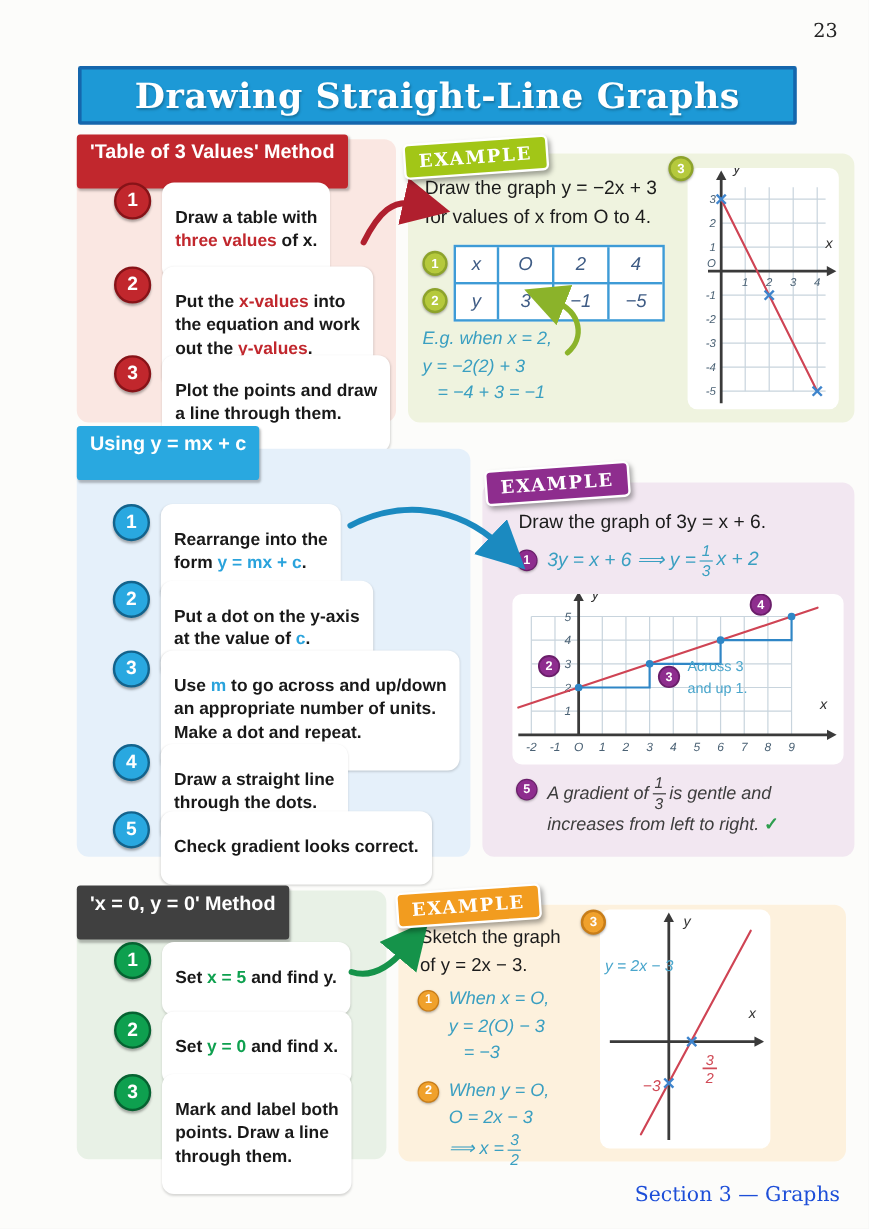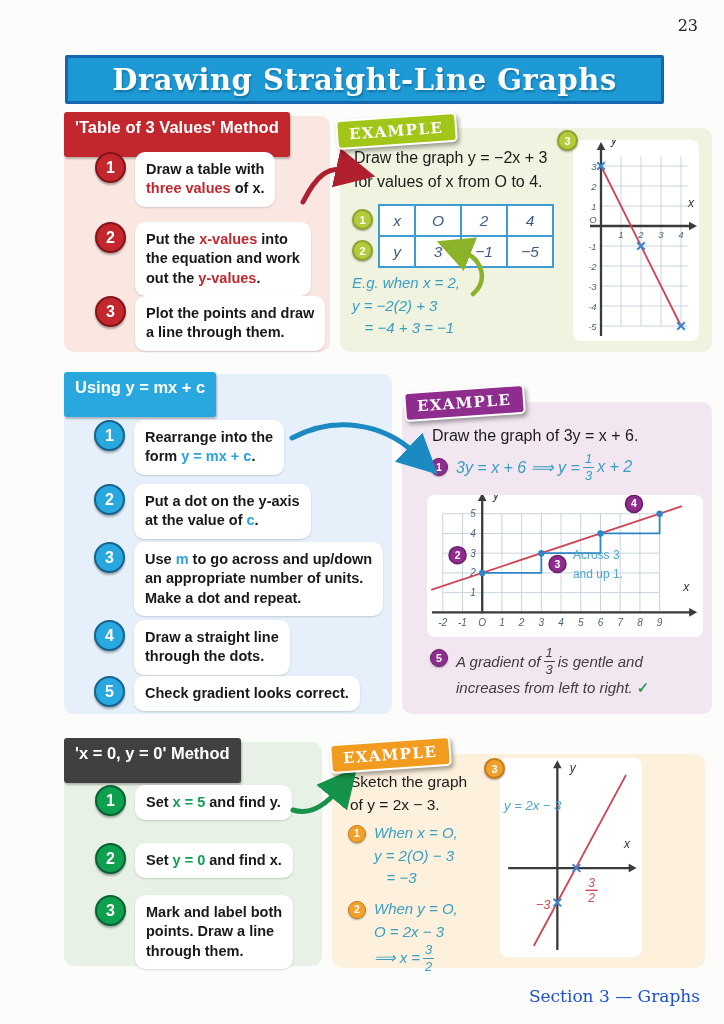--- a/index.html
+++ b/index.html
@@ -11,21 +11,21 @@
   .title-banner span{color:#fff;font-family:"DejaVu Serif",serif;font-weight:bold;font-size:29px;text-shadow:1px 2px 2px rgba(0,0,0,.25);letter-spacing:.5px;}
   
   .panel{position:absolute;border-radius:10px;}
   .sec-head{position:absolute;color:#fff;font-weight:bold;font-size:16.5px;line-height:31px;height:45px;padding:0 11px;border-radius:3px;box-shadow:1px 2px 2px rgba(0,0,0,.25);white-space:nowrap;}
   
   .step{position:absolute;display:flex;align-items:flex-start;gap:9px;}
   .scircle{width:31px;height:31px;border-radius:50%;color:#fff;font-weight:bold;font-size:16px;line-height:28px;text-align:center;flex:none;box-shadow:0 2px 2px rgba(0,0,0,.3);box-sizing:border-box;}
   .s1 .scircle{background:#c1272d;border:2px solid #871318;}
   .s2 .scircle{background:#29a8e0;border:2px solid #13638c;}
   .s3 .scircle{background:#0ea04f;border:2px solid #066231;}
-  .scard{background:#fff;border-radius:10px;padding:8px 11px;font-weight:bold;font-size:14.5px;line-height:1.34;color:#191919;white-space:pre-line;box-shadow:0 1px 2px rgba(0,0,0,.15);}
+  .scard{background:#fff;border-radius:10px;padding:21px 11px;font-weight:bold;font-size:14.5px;line-height:1.34;color:#191919;white-space:pre-line;box-shadow:0 1px 2px rgba(0,0,0,.15);}
   .c-red{color:#c1272d;}.c-blue{color:#2aa3dc;}.c-green{color:#0ea04f;}
   
   .ex-badge{position:absolute;color:#fff;font-family:"DejaVu Serif",serif;font-weight:bold;font-size:15px;letter-spacing:1.5px;padding:4px 11px;border:2px solid #fff;border-radius:5px;transform:rotate(-4deg);box-shadow:2px 3px 4px rgba(0,0,0,.35);z-index:3;}
   .bg-green{background:#a2c617;}.bg-purple{background:#8e2d8e;}.bg-orange{background:#f29c1f;}
   .bg-pink-p{background:#fae7e2;}.bg-blue-p{background:#e5f0fa;}.bg-green-p{background:#e8f1e6;}
   .bg-olive-p{background:#eff3df;}.bg-purple-p{background:#f2e7f1;}.bg-orange-p{background:#fdf1dd;}
   .hd-red{background:#c1272d;}.hd-blue{background:#29a8e0;}.hd-green{background:#404040;}
   
   .prompt{position:absolute;font-size:16px;color:#1c1c1c;white-space:pre-line;line-height:1.5;}
   .work{position:absolute;color:#3a9fc1;font-size:15px;line-height:1.5;white-space:pre-wrap;font-style:italic;}
@@ -168,21 +168,21 @@
     <defs>
         <marker id="ah-grn1" markerWidth="9" markerHeight="9" refX="2" refY="4" orient="auto">
           <path d="M0,0 L8,4 L0,8 z" fill="#8bb32a"></path>
         </marker>
       </defs>
     <path d="M26,54 C40,42 38,20 15,11" fill="none" stroke="#8bb32a" stroke-width="4.5" stroke-linecap="round" marker-end="url(#ah-grn1)"></path>
   </svg>
 
   <div class="panel bg-blue-p" style="left:64px;top:374px;width:328px;height:340px;"></div>
   <div class="panel bg-purple-p" style="left:402px;top:402px;width:310px;height:312px;"></div>
-  <div class="sec-head hd-blue" style="left:64px;top:372px;text-align:right;">Using y = mx + c</div>
+  <div class="sec-head hd-blue" style="left:64px;top:355px;text-align:right;">Using y = mx + c</div>
 
   <div class="step s2" style="left:94px;top:420px;">
     <div class="scircle">1</div>
     <div class="scard"><span>Rearrange into the
 form </span><span class="c-blue">y = mx + c</span><span>.</span></div>
   </div>
   <div class="step s2" style="left:94px;top:484px;">
     <div class="scircle">2</div>
     <div class="scard"><span>Put a dot on the y-axis
 at the value of </span><span class="c-blue">c</span><span>.</span></div>

